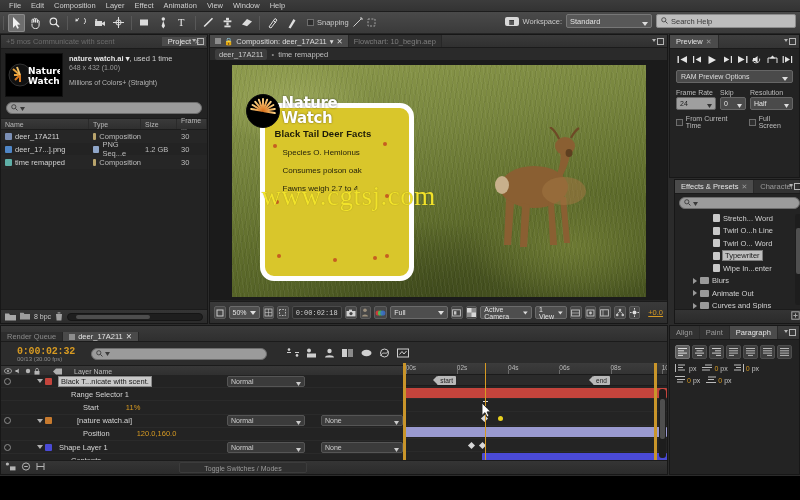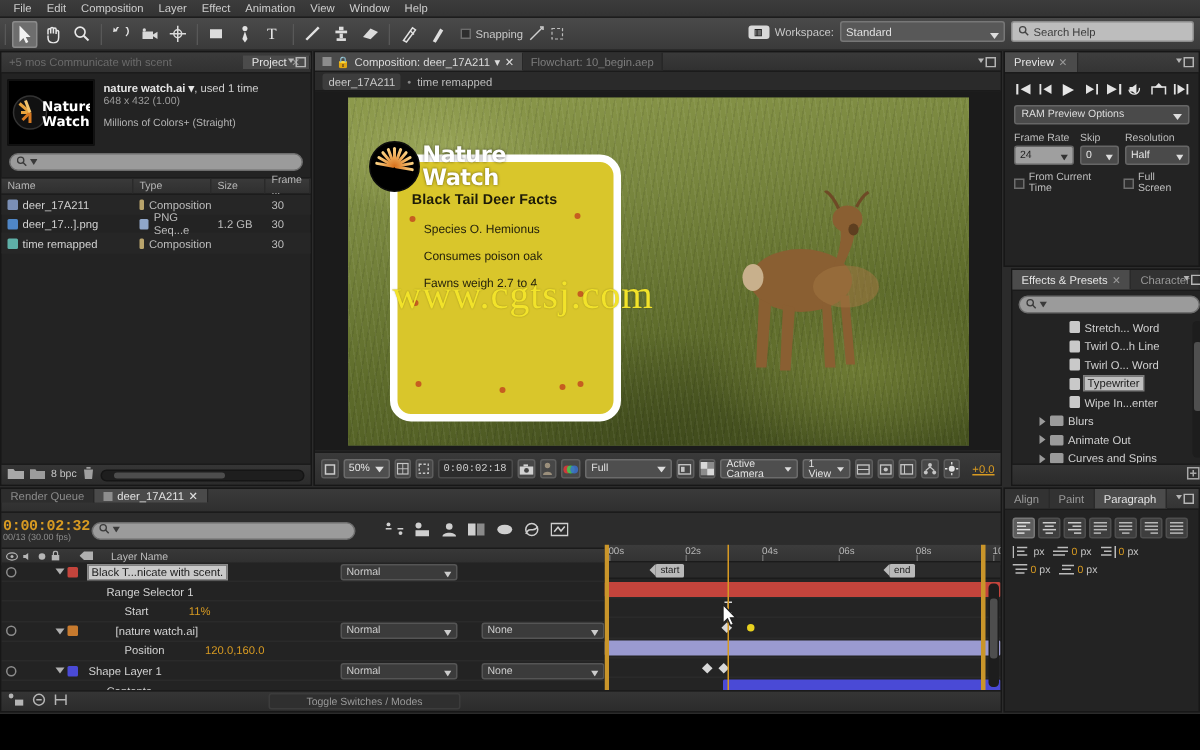--- a/index.html
+++ b/index.html
@@ -49,28 +49,28 @@
     display: flex; align-items: center; gap: 3px; margin-left: 6px;
     font-size: 7.5px; color: #c9c9c9;
   }
   .cbx { width: 7px; height: 7px; background: #2e2e2e; border: 1px solid #6d6d6d; }
   .ws-area {
     position: absolute; right: 4px; top: 2px;
     display: flex; align-items: center; gap: 4px;
   }
   .ws-label { font-size: 7.5px; color: #c9c9c9; }
   .ws-drop {
-    width: 110px; height: 14px; background: #585858;
+    width: 86px; height: 14px; background: #585858;
     border: 1px solid #777; border-radius: 2px;
     display: flex; align-items: center; padding: 0 3px;
     font-size: 7.5px; color: #e0e0e0; position: relative;
   }
   .ws-drop .arr { position: absolute; right: 3px; top: 4px; }
   .searchhelp {
-    width: 122px; height: 14px; background: #bdbdbd;
+    width: 140px; height: 14px; background: #bdbdbd;
     border: 1px solid #8c8c8c; border-radius: 2px;
     display: flex; align-items: center; gap: 3px; padding: 0 4px;
     font-size: 7.5px; color: #3a3a3a;
   }
   .wsicon { width: 14px; height: 9px; background: #d8d8d8; border-radius: 2px;
             color: #222; font-size: 6px; display:flex; align-items:center;
             justify-content:center; font-weight: bold; }
 
   
   .panel { position: absolute; background: #232323; border: 1px solid #171717; }
@@ -323,29 +323,29 @@
   .pa-btn.on { background: #5d5d5d; border-color: #787878; }
   .para-rows { padding: 2px 5px; }
   .para-row { display: flex; gap: 6px; margin-bottom: 4px; }
   .pf { display: flex; align-items: center; gap: 2px; font-size: 7px; color: #c4c4c4; }
   .pf .num { color: #d79a22; }
   .pf .ico { width: 10px; height: 8px; }
 
   
   #timeline { left: 0; top: 325px; width: 668px; height: 150px; }
   .tl-tabs { height: 16px; background: linear-gradient(#3a3a3a,#2f2f2f);
-             display: flex; align-items: flex-start; border-bottom: 1px solid #1b1b1b; }
+             display: flex; align-items: flex-end; border-bottom: 1px solid #1b1b1b; }
   .tl-tab { display: flex; align-items: center; gap: 3px; padding: 0 6px;
             font-size: 7.5px; color: #8b8b8b; background: #2d2d2d;
             border-right: 1px solid #262626; }
   .tl-tab.act { background: #4a4a4a; color: #e2e2e2; }
   .tl-tab .chip { width: 6px; height: 6px; background: #8d8d8d; }
   .tl-top { height: 24px; display: flex; align-items: center; background: #2c2c2c;
             border-bottom: 1px solid #1b1b1b; }
-  .tl-tc { padding: 0 1px; }
+  .tl-tc { padding: 0 16px; }
   .tl-tc .big { font-size: 10px; color: #d79a22; font-weight: bold;
                 font-family: "Liberation Mono", monospace; letter-spacing: -.2px; }
   .tl-tc .small { font-size: 6px; color: #8d8d8d; margin-top: -1px; }
   .tl-search { width: 176px; height: 12px; background: #9b9b9b; border: 1px solid #6d6d6d;
                border-radius: 6px; display: flex; align-items: center; gap: 2px;
                padding: 0 4px; font-size: 7px; color: #333; }
   .tl-icons { display: flex; align-items: center; gap: 7px; margin-left: 20px; }
   .tl-colhead { height: 12px; background: linear-gradient(#383838,#2e2e2e);
                 display: flex; align-items: center; font-size: 7px; color: #bdbdbd;
                 border-bottom: 1px solid #1b1b1b; }

